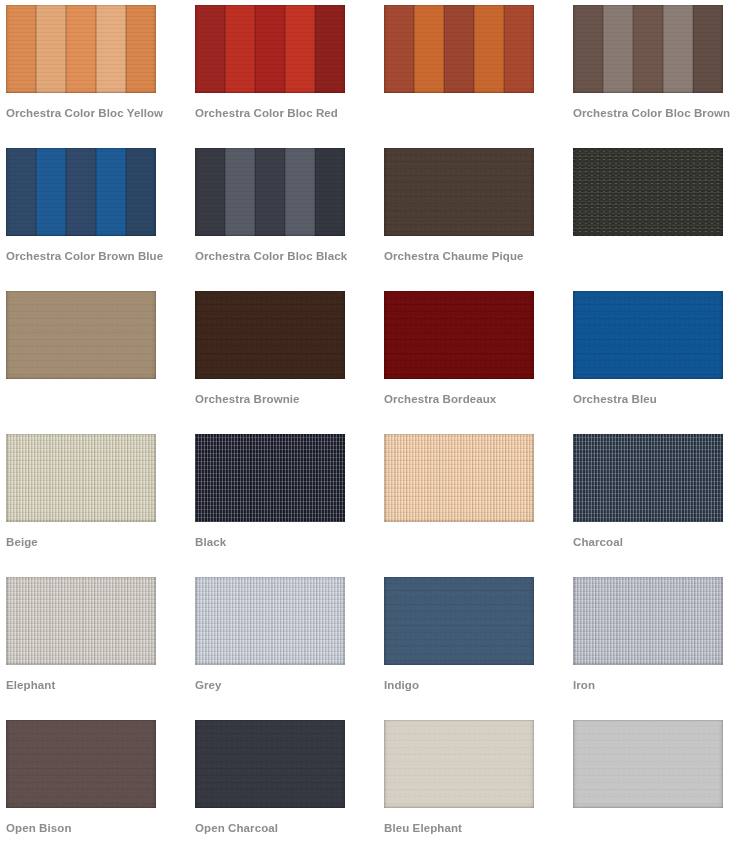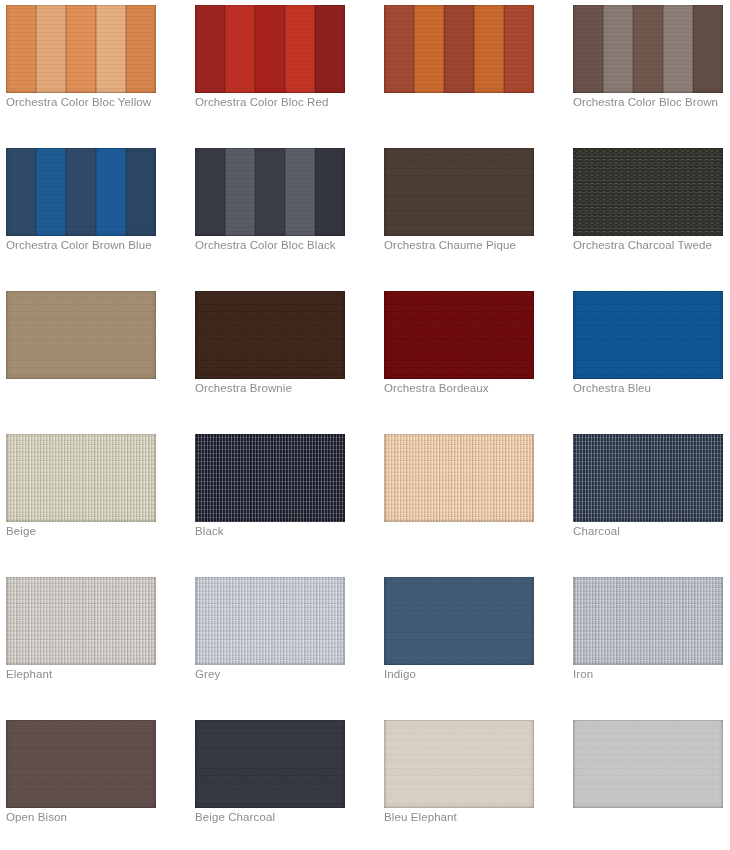--- a/index.html
+++ b/index.html
@@ -78,23 +78,24 @@
   .tex-tweed {
     opacity: 0.45;
     background-size: 6px 4px, 3px 3px, 13px 100%;
   }
 
   .swatch-label {
     display: block;
     color: #8c8c8c;
     font-size: 11.5px;
     line-height: 14px;
-    padding-top: 2px;
+    padding-top: 13px;
     letter-spacing: 0.1px;
     white-space: nowrap;
+    font-weight: bold;
   }
 </style>
 </head>
 <body>
 
 <div class="swatch-grid" id="swatch-grid">
     <div class="swatch-card">
       <div class="swatch-chip" style="background-color: rgb(217, 138, 82); background-image: linear-gradient(90deg, rgb(220, 140, 82) 0%, rgb(220, 140, 82) 20%, rgb(227, 168, 120) 20%, rgb(227, 168, 120) 40%, rgb(224, 143, 87) 40%, rgb(224, 143, 87) 60%, rgb(229, 173, 128) 60%, rgb(229, 173, 128) 80%, rgb(217, 134, 76) 80%, rgb(217, 134, 76) 100%);">
         <div class="swatch-texture tex-bloc" style="background-image: linear-gradient(90deg, transparent 0%, transparent 19.45%, rgba(0, 0, 0, 0.28) 19.85%, rgba(0, 0, 0, 0.28) 20.15%, transparent 20.55%, transparent 39.45%, rgba(0, 0, 0, 0.28) 39.85%, rgba(0, 0, 0, 0.28) 40.15%, transparent 40.55%, transparent 59.45%, rgba(0, 0, 0, 0.28) 59.85%, rgba(0, 0, 0, 0.28) 60.15%, transparent 60.55%, transparent 79.45%, rgba(0, 0, 0, 0.28) 79.85%, rgba(0, 0, 0, 0.28) 80.15%, transparent 80.55%, transparent 100%), repeating-linear-gradient(0deg, rgba(0, 0, 0, 0.05) 0px, rgba(0, 0, 0, 0.05) 1px, transparent 1px, transparent 4px);"></div>
       </div>
@@ -132,21 +133,20 @@
     <div class="swatch-card">
       <div class="swatch-chip" style="background-color: rgb(73, 58, 49);">
         <div class="swatch-texture tex-plain" style="background-image: repeating-linear-gradient(45deg, rgba(255, 255, 255, 0.1) 0px, rgba(255, 255, 255, 0.1) 1px, rgba(0, 0, 0, 0.08) 1px, rgba(0, 0, 0, 0.08) 2px, transparent 2px, transparent 5px), repeating-linear-gradient(0deg, rgba(0, 0, 0, 0.07) 0px, rgba(0, 0, 0, 0.07) 1px, rgba(255, 255, 255, 0.05) 1px, rgba(255, 255, 255, 0.05) 7px);"></div>
       </div>
       <span class="swatch-label">Orchestra Chaume Pique</span>
     </div>
     <div class="swatch-card">
       <div class="swatch-chip" style="background-color: rgb(53, 53, 47);">
         <div class="swatch-texture tex-tweed" style="background-image: repeating-linear-gradient(12deg, rgba(255, 255, 255, 0.3) 0px, rgba(255, 255, 255, 0.3) 1px, rgba(0, 0, 0, 0.28) 1px, rgba(0, 0, 0, 0.28) 3px, transparent 3px, transparent 6px), repeating-linear-gradient(-8deg, rgba(255, 255, 255, 0.16) 0px, rgba(255, 255, 255, 0.16) 1px, transparent 1px, transparent 3px), repeating-linear-gradient(90deg, rgba(0, 0, 0, 0.12) 0px, rgba(0, 0, 0, 0.12) 1px, transparent 1px, transparent 13px);"></div>
       </div>
-      <span class="swatch-label">Orchestra Charcoal Twede</span>
     </div>
     <div class="swatch-card">
       <div class="swatch-chip" style="background-color: rgb(160, 139, 112);">
         <div class="swatch-texture tex-plain" style="background-image: repeating-linear-gradient(45deg, rgba(255, 255, 255, 0.1) 0px, rgba(255, 255, 255, 0.1) 1px, rgba(0, 0, 0, 0.08) 1px, rgba(0, 0, 0, 0.08) 2px, transparent 2px, transparent 5px), repeating-linear-gradient(0deg, rgba(0, 0, 0, 0.07) 0px, rgba(0, 0, 0, 0.07) 1px, rgba(255, 255, 255, 0.05) 1px, rgba(255, 255, 255, 0.05) 7px);"></div>
       </div>
     </div>
     <div class="swatch-card">
       <div class="swatch-chip" style="background-color: rgb(58, 35, 24);">
         <div class="swatch-texture tex-plain" style="background-image: repeating-linear-gradient(45deg, rgba(255, 255, 255, 0.1) 0px, rgba(255, 255, 255, 0.1) 1px, rgba(0, 0, 0, 0.08) 1px, rgba(0, 0, 0, 0.08) 2px, transparent 2px, transparent 5px), repeating-linear-gradient(0deg, rgba(0, 0, 0, 0.07) 0px, rgba(0, 0, 0, 0.07) 1px, rgba(255, 255, 255, 0.05) 1px, rgba(255, 255, 255, 0.05) 7px);"></div>
       </div>
@@ -214,21 +214,21 @@
     <div class="swatch-card">
       <div class="swatch-chip" style="background-color: rgb(94, 76, 74);">
         <div class="swatch-texture tex-plain" style="background-image: repeating-linear-gradient(45deg, rgba(255, 255, 255, 0.1) 0px, rgba(255, 255, 255, 0.1) 1px, rgba(0, 0, 0, 0.08) 1px, rgba(0, 0, 0, 0.08) 2px, transparent 2px, transparent 5px), repeating-linear-gradient(0deg, rgba(0, 0, 0, 0.07) 0px, rgba(0, 0, 0, 0.07) 1px, rgba(255, 255, 255, 0.05) 1px, rgba(255, 255, 255, 0.05) 7px);"></div>
       </div>
       <span class="swatch-label">Open Bison</span>
     </div>
     <div class="swatch-card">
       <div class="swatch-chip" style="background-color: rgb(50, 53, 62);">
         <div class="swatch-texture tex-plain" style="background-image: repeating-linear-gradient(45deg, rgba(255, 255, 255, 0.1) 0px, rgba(255, 255, 255, 0.1) 1px, rgba(0, 0, 0, 0.08) 1px, rgba(0, 0, 0, 0.08) 2px, transparent 2px, transparent 5px), repeating-linear-gradient(0deg, rgba(0, 0, 0, 0.07) 0px, rgba(0, 0, 0, 0.07) 1px, rgba(255, 255, 255, 0.05) 1px, rgba(255, 255, 255, 0.05) 7px);"></div>
       </div>
-      <span class="swatch-label">Beige Charcoal</span>
+      <span class="swatch-label">Open Charcoal</span>
     </div>
     <div class="swatch-card">
       <div class="swatch-chip" style="background-color: rgb(214, 207, 196);">
         <div class="swatch-texture tex-plain" style="background-image: repeating-linear-gradient(45deg, rgba(255, 255, 255, 0.1) 0px, rgba(255, 255, 255, 0.1) 1px, rgba(0, 0, 0, 0.08) 1px, rgba(0, 0, 0, 0.08) 2px, transparent 2px, transparent 5px), repeating-linear-gradient(0deg, rgba(0, 0, 0, 0.07) 0px, rgba(0, 0, 0, 0.07) 1px, rgba(255, 255, 255, 0.05) 1px, rgba(255, 255, 255, 0.05) 7px);"></div>
       </div>
       <span class="swatch-label">Bleu Elephant</span>
     </div>
     <div class="swatch-card">
       <div class="swatch-chip" style="background-color: rgb(197, 197, 197);">
         <div class="swatch-texture tex-plain" style="background-image: repeating-linear-gradient(45deg, rgba(255, 255, 255, 0.1) 0px, rgba(255, 255, 255, 0.1) 1px, rgba(0, 0, 0, 0.08) 1px, rgba(0, 0, 0, 0.08) 2px, transparent 2px, transparent 5px), repeating-linear-gradient(0deg, rgba(0, 0, 0, 0.07) 0px, rgba(0, 0, 0, 0.07) 1px, rgba(255, 255, 255, 0.05) 1px, rgba(255, 255, 255, 0.05) 7px);"></div>

